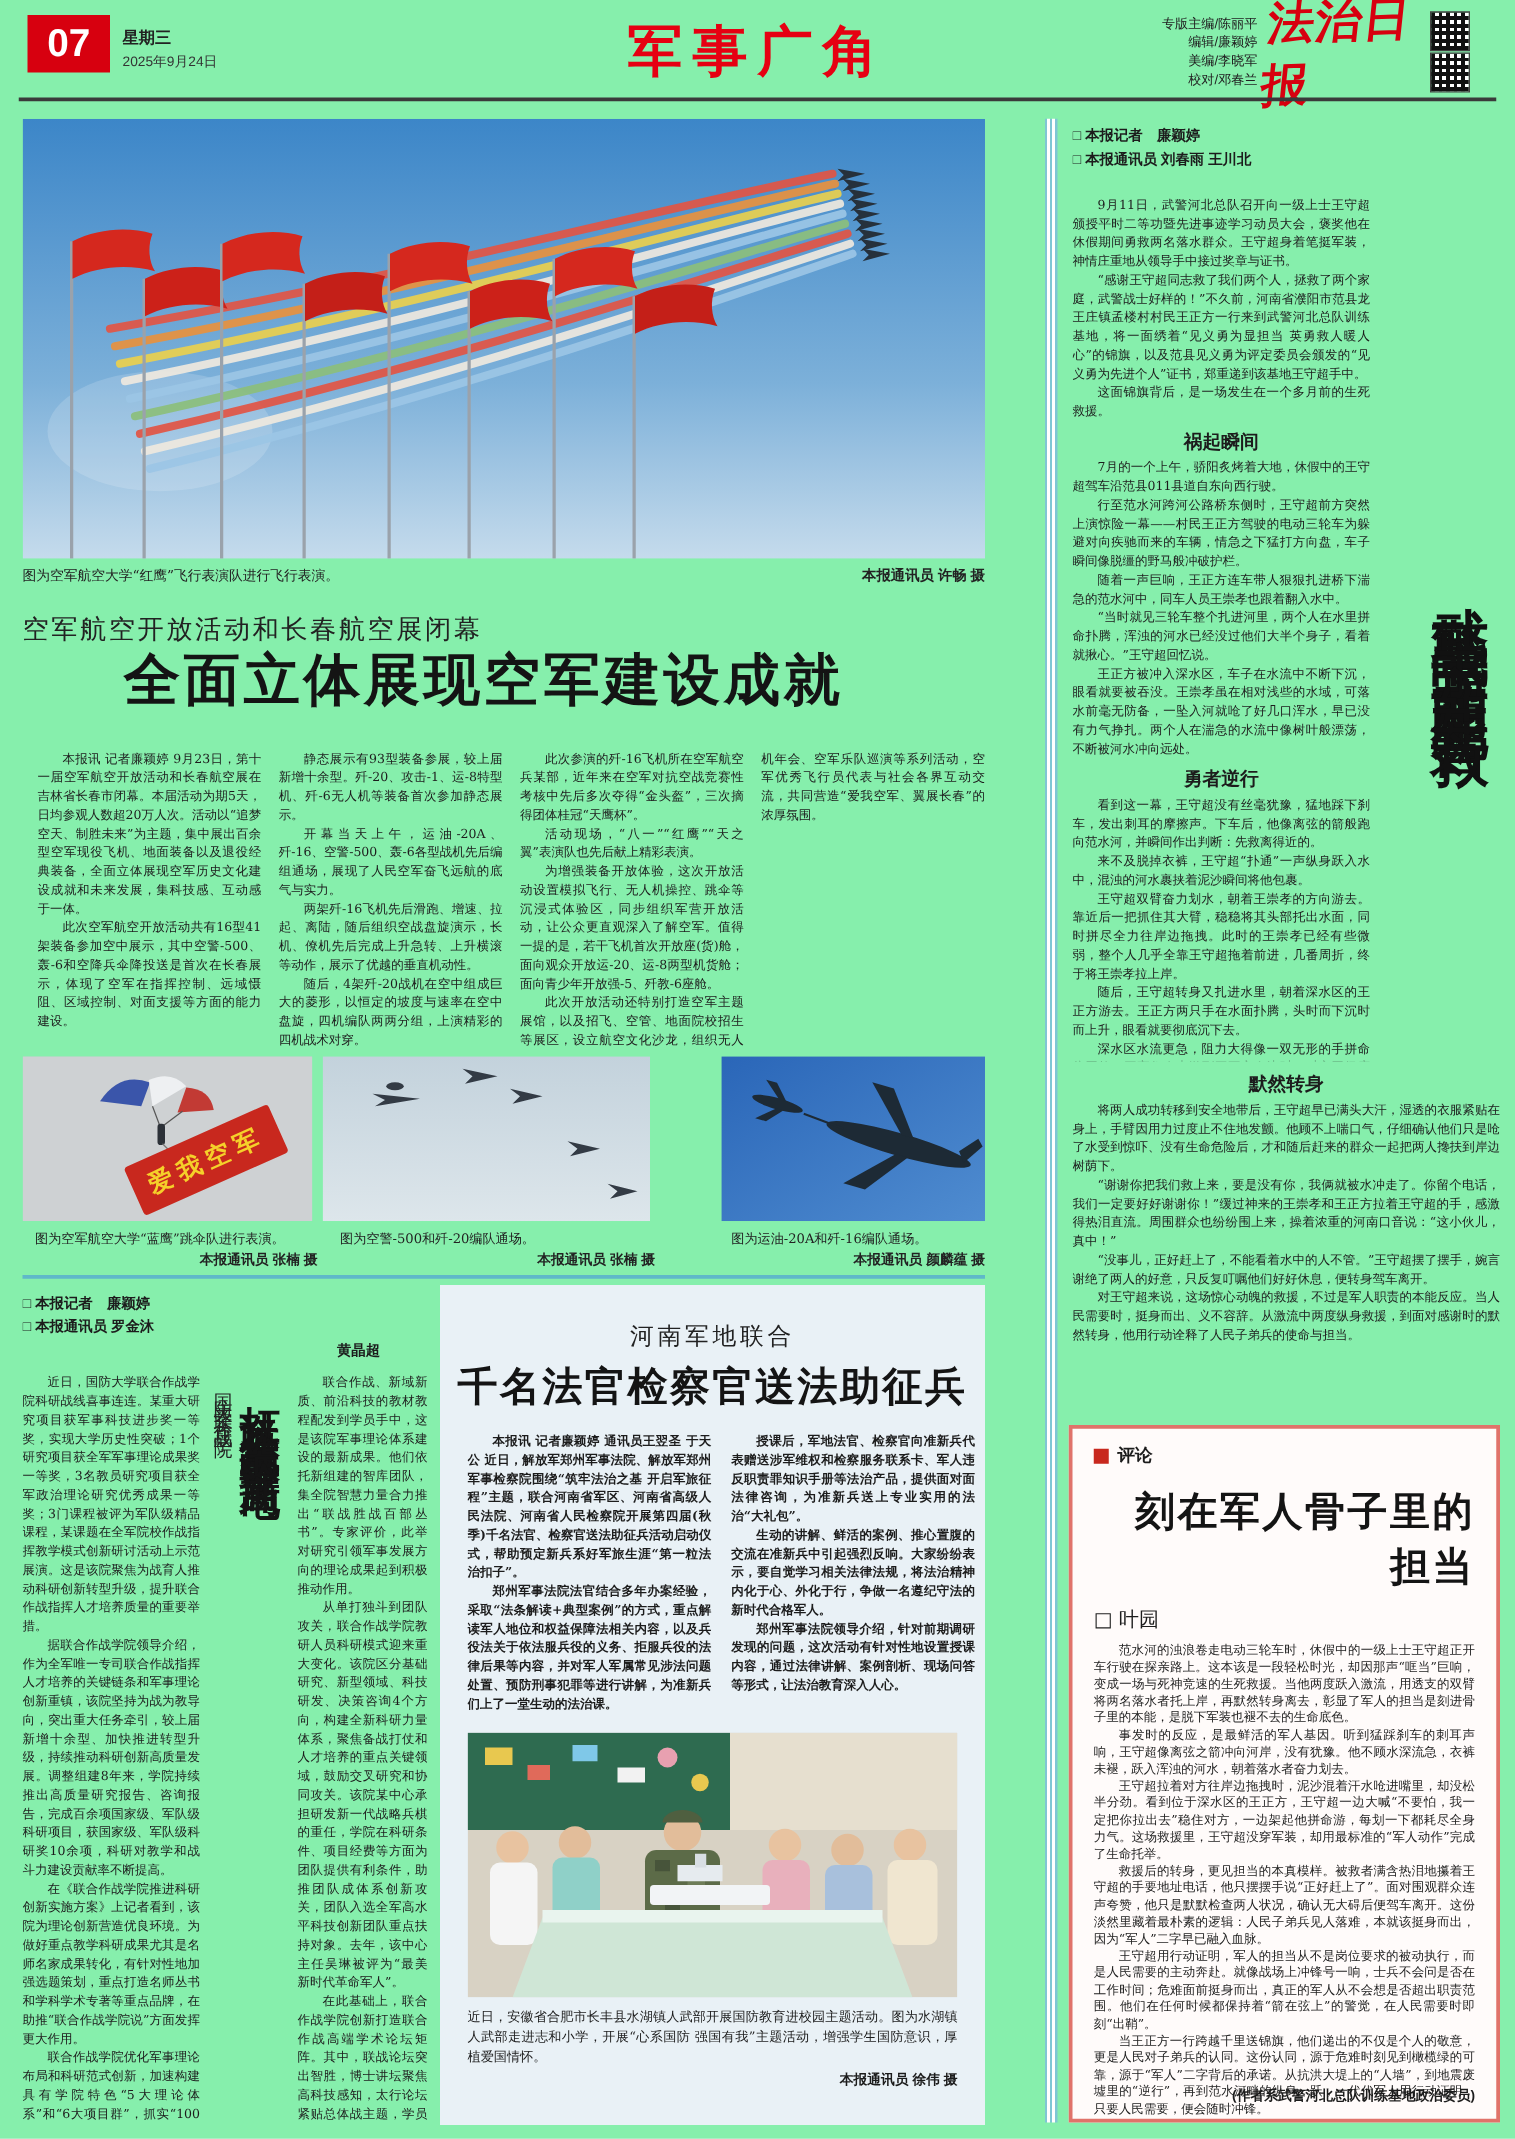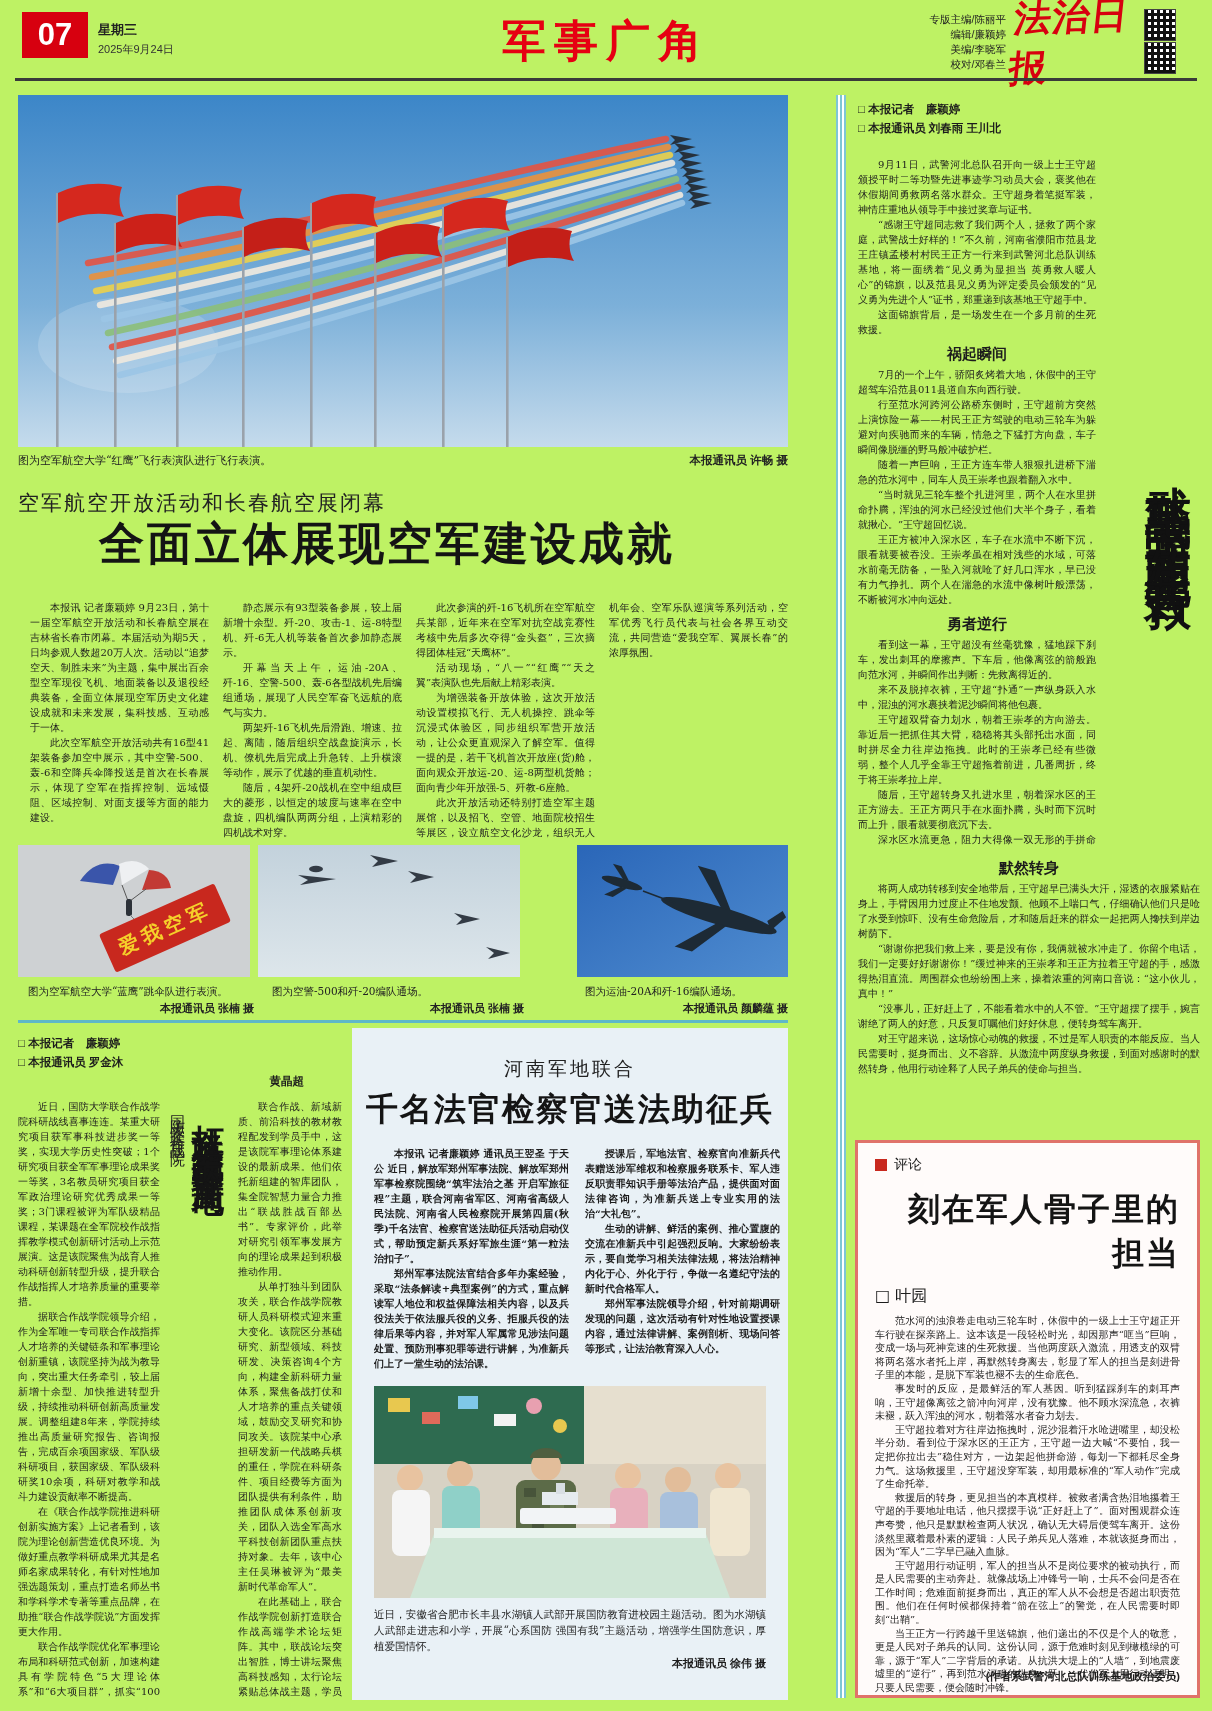--- a/index.html
+++ b/index.html
@@ -1,16 +1,16 @@
 <!DOCTYPE html>
 <html><head>
 <meta charset="utf-8">
 <style>
   html,body{margin:0;padding:0;background:#e8e8e8;}
-  #page{position:relative;width:1212px;height:1711px;background:#bef264;margin:0 auto;
+  #page{position:relative;width:1212px;height:1711px;background:#86efac;margin:0 auto;
         font-family:"DejaVu Serif",serif;color:#1c1c1c;overflow:hidden;}
   
   .pagenum{position:absolute;left:22px;top:12px;width:66px;height:46px;background:#d7000f;color:#fff;
            font-family:"Liberation Sans",sans-serif;font-weight:bold;font-size:31px;
            display:flex;align-items:center;justify-content:center;}
   .dateblock{position:absolute;left:98px;top:21px;font-family:"Liberation Sans",sans-serif;}
   .dateblock .wd{font-size:13px;font-weight:bold;color:#222;}
   .dateblock .dt{font-size:11px;color:#333;margin-top:3px;}
   .section-title{position:absolute;left:380px;top:12px;width:452px;text-align:center;
            font-family:"Liberation Sans",sans-serif;font-weight:bold;font-size:44px;color:#e60012;letter-spacing:8px;}
@@ -80,21 +80,21 @@
   .ra-narrow{width:238px;height:692px;overflow:hidden;font-size:10px;line-height:15px;text-align:justify;}
   .ra-head-vert{position:absolute;left:246px;top:0;width:96px;height:692px;display:flex;justify-content:center;
         writing-mode:vertical-rl;font-family:"Liberation Sans",sans-serif;font-weight:bold;font-size:46px;
         letter-spacing:9px;color:#111;}
   .ra-wide{width:342px;height:300px;overflow:hidden;font-size:10px;line-height:15px;text-align:justify;margin-top:2px;}
   .ra-sec-head{text-align:center;font-family:"Liberation Sans",sans-serif;font-weight:bold;font-size:15px;
         margin:9px 0 6px 0;text-indent:0;}
   
   .cm{position:absolute;left:855px;top:1140px;width:345px;height:558px;border:3px solid #e0736a;
       background:#fffbfa;box-sizing:border-box;padding:13px 17px;overflow:hidden;}
-  .cm-label{display:flex;align-items:center;gap:7px;font-family:"Liberation Sans",sans-serif;font-weight:normal;font-size:14px;}
+  .cm-label{display:flex;align-items:center;gap:7px;font-family:"Liberation Sans",sans-serif;font-weight:bold;font-size:14px;}
   .cm-sq{width:12px;height:12px;background:#c8281e;display:inline-block;}
   .cm-headline{text-align:right;font-family:"Liberation Sans",sans-serif;font-weight:bold;font-size:32px;
       letter-spacing:2px;margin:14px 0 10px 0;color:#141414;}
   .cm-author{font-size:16px;margin-bottom:7px;}
   .cm-paras{font-size:10px;line-height:13.6px;text-align:justify;color:#222;}
   .cm-attrib{position:absolute;right:17px;bottom:11px;font-weight:bold;font-size:11px;
       font-family:"Liberation Sans",sans-serif;}
 </style>
 </head>
 <body>

